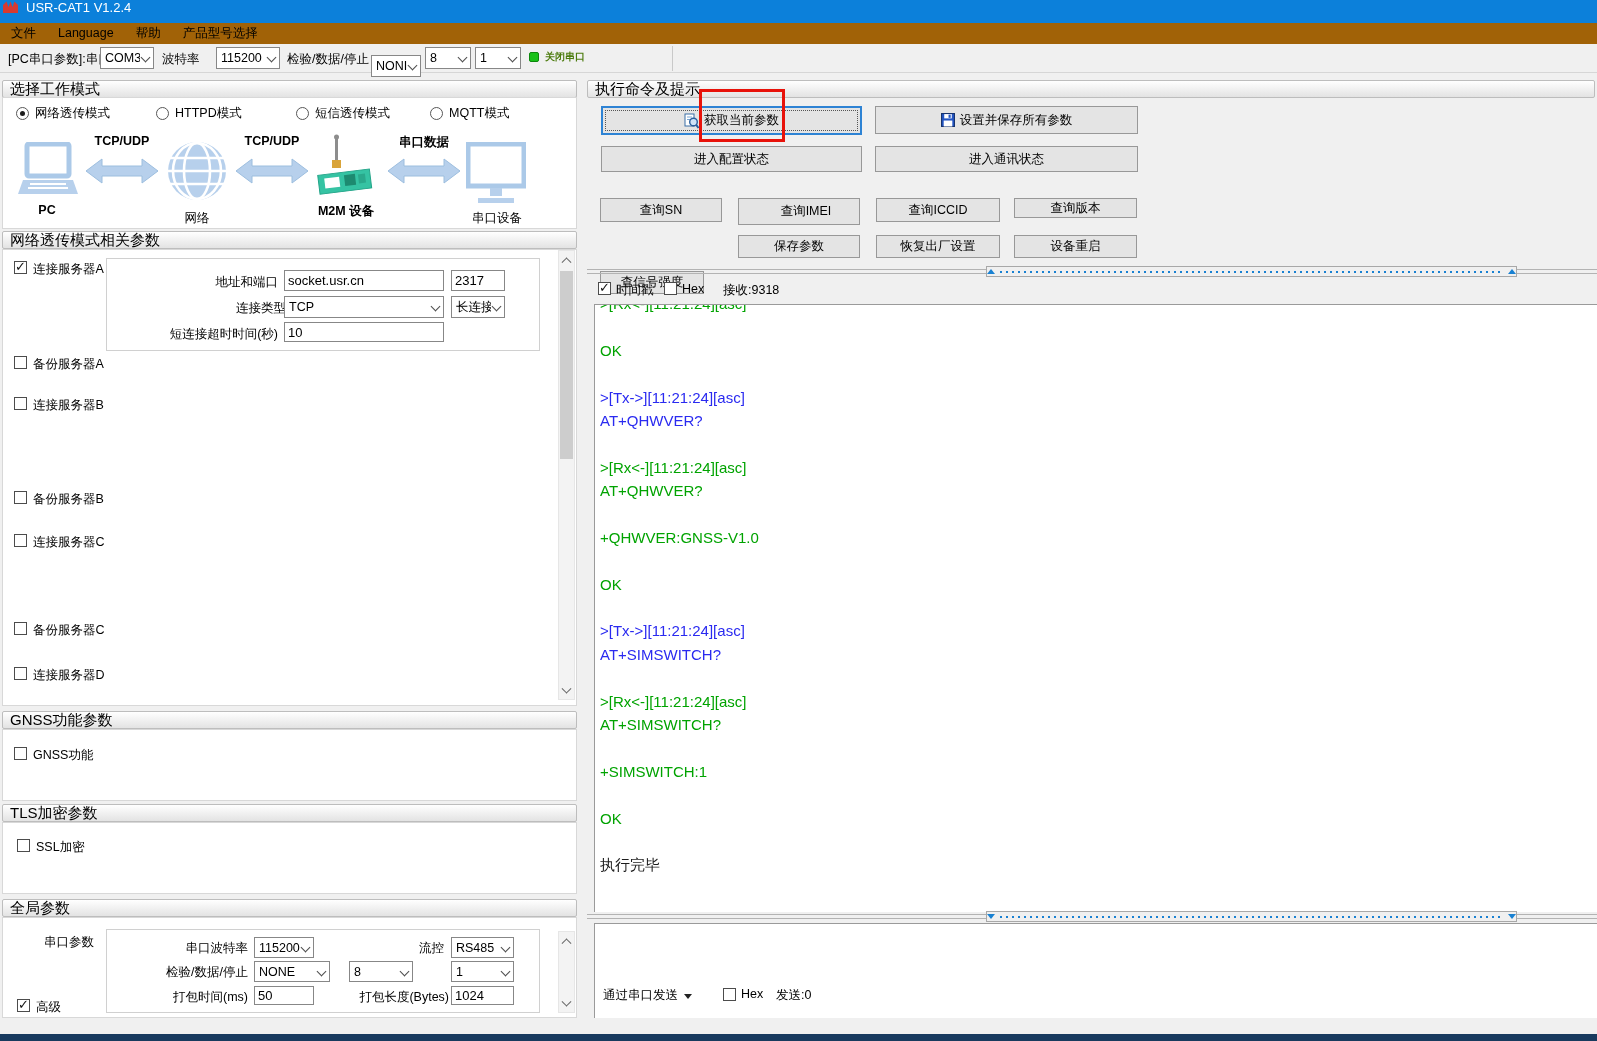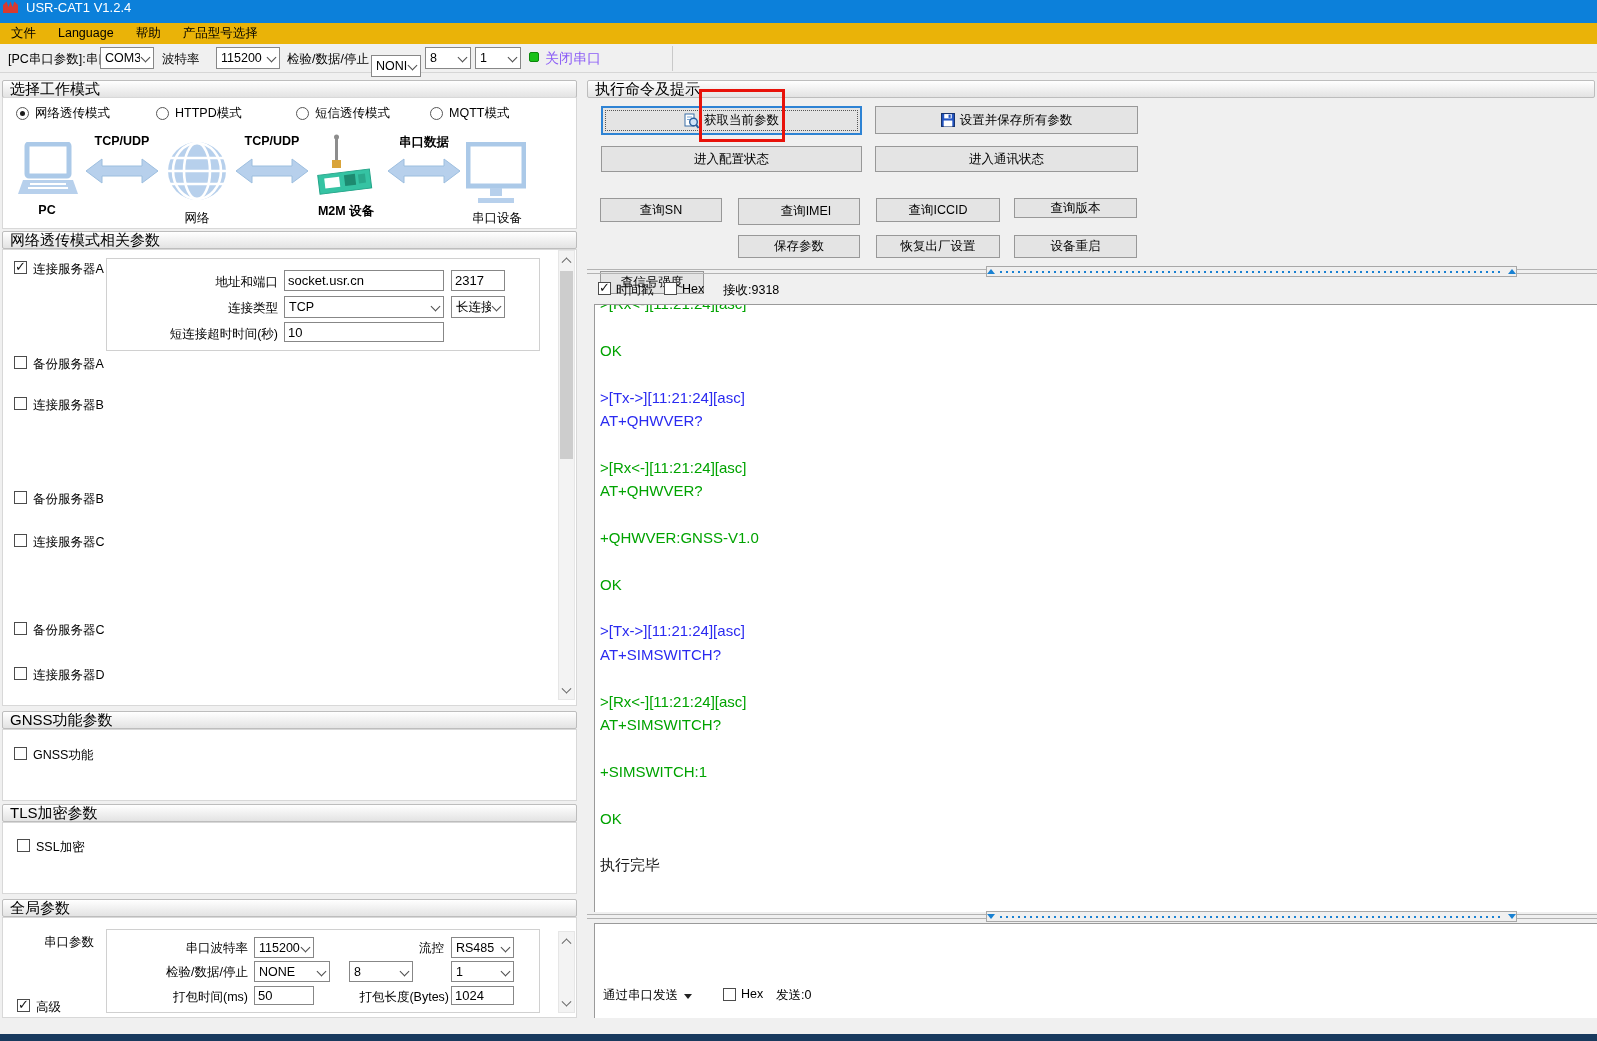--- a/index.html
+++ b/index.html
@@ -5,38 +5,38 @@
   * { margin:0; padding:0; box-sizing:border-box; }
   html,body { background:#d4d4d4; }
   body { font-family:"Liberation Sans","DejaVu Sans",sans-serif; }
   #app { position:relative; width:1597px; height:1041px; background:#f0f0f0; overflow:hidden;
          font-size:12.5px; color:#000; }
 
   
   #titlebar { position:absolute; left:0; top:0; width:100%; height:23px; background:#0c80da;
               display:flex; padding-left:2px; }
   #titlebar .ttl { color:#fff; font-size:13px; margin-left:7px; }
-  #menubar { position:absolute; left:0; top:23px; width:100%; height:21px; background:#eab308;
+  #menubar { position:absolute; left:0; top:23px; width:100%; height:21px; background:#a16207;
              display:flex; align-items:center; }
   .menu-item { padding:0 11px; height:21px; line-height:21px; font-size:12.5px; }
   #toolbar { position:absolute; left:0; top:44px; width:100%; height:29px; background:#f0f0f0;
              border-bottom:1px solid #d6d6d6; }
   .lbl { position:absolute; font-size:12.5px; white-space:nowrap; }
   .combo { position:absolute; height:22px; background:#fff; border:1px solid #878787;
            display:flex; align-items:center; padding-left:4px; }
   .combo .val { flex:1; overflow:hidden; white-space:nowrap; font-size:12.5px; }
   .chev { width:13px; height:10px; position:relative; flex:0 0 13px; }
   .chev::before { content:""; position:absolute; left:2px; top:1px; width:6px; height:6px;
                   border-right:1.5px solid #4d4d4d; border-bottom:1.5px solid #4d4d4d;
                   transform:rotate(45deg); }
   .input { position:absolute; background:#fff; border:1px solid #878787; font-size:13px;
            padding:1px 3px; font-family:inherit; white-space:nowrap; overflow:hidden; }
   .vsep { position:absolute; width:1px; background:#c9c9c9; }
   .led { position:absolute; width:10px; height:10px; background:#19c119; border:1px solid #0c870c; border-radius:2px; }
-  .blue-strong { color:#8b5cf6; font-weight:normal; font-size:14px; }
+  .blue-strong { color:#4d7c0f; font-weight:bold; font-size:10px; }
 
   
   .cb { position:absolute; width:13px; height:13px; background:#fff; border:1px solid #4c4c4c; }
   .cb.checked::after { content:"✓"; position:absolute; left:0; top:-3px; font-size:13px;
                        font-weight:bold; color:#111; }
   .mode-opt { position:absolute; display:flex; align-items:center; gap:6px; }
   .radio { width:13px; height:13px; border:1px solid #575757; border-radius:50%; background:#fff; position:relative; flex:0 0 13px;}
   .radio.sel::after { content:""; position:absolute; left:3px; top:3px; width:5px; height:5px;
                       border-radius:50%; background:#1d1d1d; }
   .gheader { position:absolute; left:2px; width:575px; height:18px;
@@ -222,21 +222,21 @@
   <div class="diag-lbl" style="left:456px;top:210px;width:82px;">串口设备</div>
 
   <div class="gheader" style="top:231px;">网络透传模式相关参数</div>
   <div class="gbody" style="top:249px;height:457px;"></div>
   <span class="cb checked" style="left:14px;top:261px;"></span>
   <span class="lbl" style="left:33px;top:261px;">连接服务器A</span>
   <div class="subbox" style="left:106px;top:258px;width:434px;height:93px;"></div>
   <span class="rlabel" style="left:108px;top:274px;width:170px;">地址和端口</span>
   <input class="input" style="left: 284px; top: 270px; width: 160px; height: 21px;" value="socket.usr.cn">
   <input class="input" style="left: 451px; top: 270px; width: 54px; height: 21px;" value="2317">
-  <span class="rlabel" style="left:108px;top:300px;width:170px;padding-left:20px;">连接类型</span>
+  <span class="rlabel" style="left:116px;top:300px;width:170px;padding-left:20px;">连接类型</span>
   <div class="combo" style="left:284px;top:296px;width:160px;">
     <span class="val">TCP</span>
       <span class="chev"></span>
   </div>
   <div class="combo" style="left:451px;top:296px;width:54px;">
     <span class="val">长连接</span>
       <span class="chev"></span>
   </div>
   <span class="rlabel" style="left:108px;top:326px;width:170px;">短连接超时时间(秒)</span>
   <input class="input" style="left: 284px; top: 322px; width: 160px; height: 20px;" value="10">

